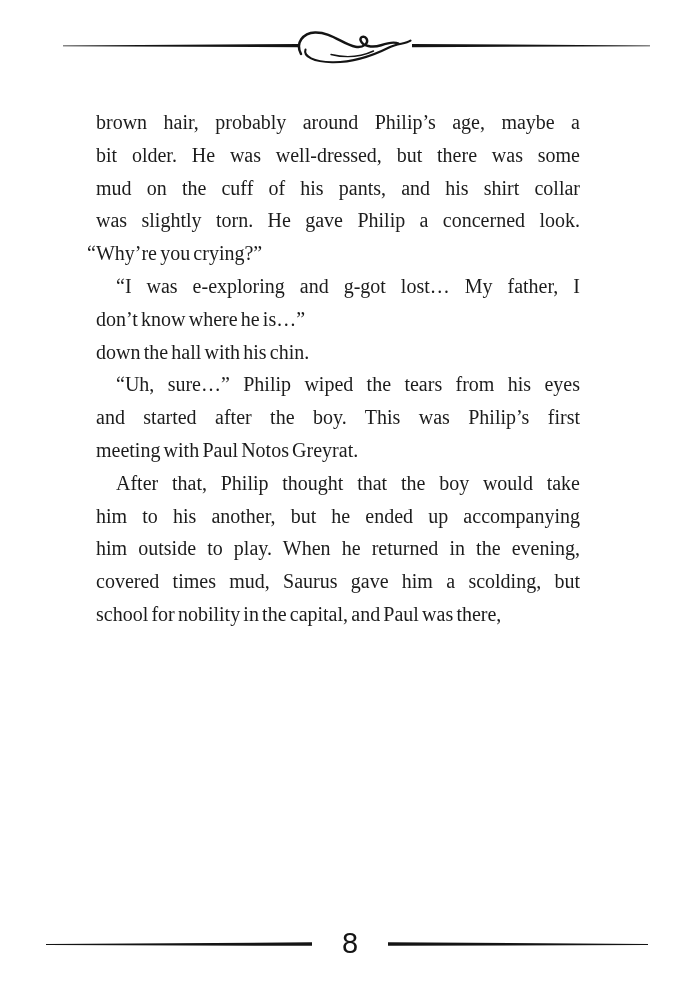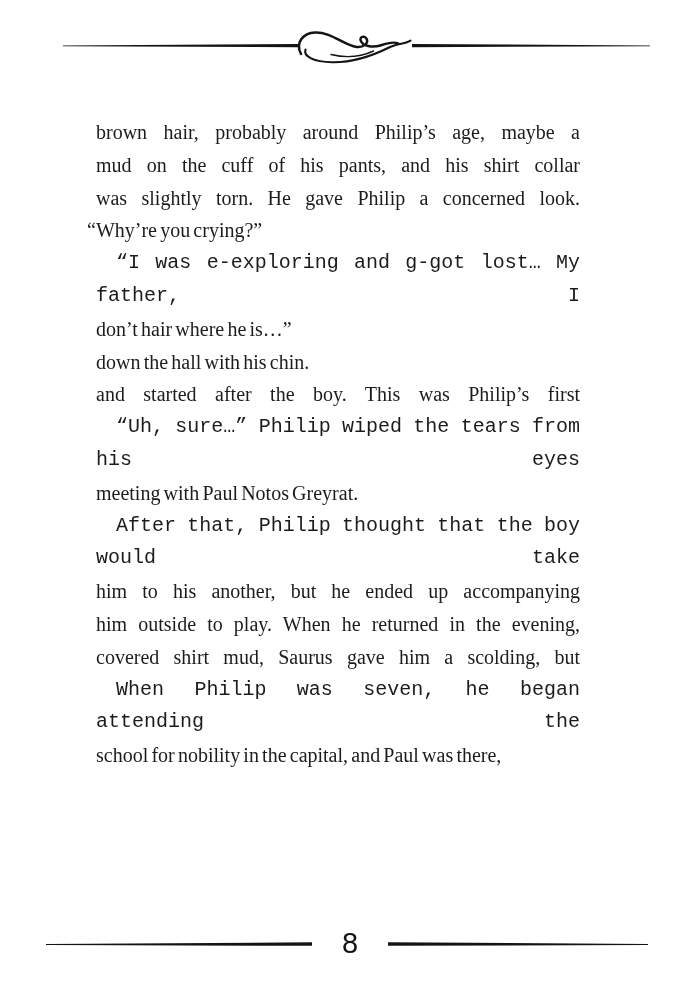--- a/index.html
+++ b/index.html
@@ -9,26 +9,26 @@
   }
   *{margin:0;padding:0;box-sizing:border-box;}
   html,body{width:700px;height:997px;background:#fff;overflow:hidden;}
   .page{
     position:relative;width:700px;height:997px;background:var(--paper);
     font-family:"Liberation Serif", serif;color:var(--ink);
   }
   .ornament-top{position:absolute;top:0;left:0;width:700px;height:90px;color:var(--rule);}
   .ornament-bottom{position:absolute;top:932px;left:0;width:700px;height:30px;color:var(--rule);}
   .text-block{
-    position:absolute;top:116px;left:96px;width:484px;
+    position:absolute;top:106px;left:96px;width:484px;
     font-size:20px;line-height:32.8px;word-spacing:-1.8px;
   }
   .line{text-align:justify;text-align-last:justify;}
   .line.last{text-align-last:left;}
-  .line.indent{text-indent:20px;font-family:Liberation Mono, monospace;}
+  .line.indent{text-indent:20px;}
   .line.hang{text-indent:-9px;}
   .page-number{
     position:absolute;top:926px;left:0;width:700px;
     text-align:center;font-family:"Liberation Sans", sans-serif;
     font-size:29px;line-height:34px;color:var(--rule);
   }
 </style>
 </head>
 <body>
 
@@ -47,44 +47,44 @@
       <path stroke-width="1.4" d="M 331,54.5 C 346,58.2 361,56.8 373.5,51"></path>
     </g>
     <g>
       <polygon points="412,43.9 650,45.4 650,46.2 412,47.2" fill="currentColor"></polygon>
     </g>
   </svg>
 
   <div class="text-block" id="text-block">
       <div class="para">
         <div class="line">brown hair, probably around Philip’s age, maybe a</div>
+        <div class="line">bit older. He was well-dressed, but there was some</div>
         <div class="line">mud on the cuff of his pants, and his shirt collar</div>
         <div class="line">was slightly torn. He gave Philip a concerned look.</div>
         <div class="line last hang">“Why’re you crying?”</div>
       </div>
       <div class="para">
         <div class="line indent">“I was e-exploring and g-got lost… My father, I</div>
-        <div class="line last">don’t hair where he is…”</div>
+        <div class="line last">don’t know where he is…”</div>
       </div>
       <div class="para">
         <div class="line last">down the hall with his chin.</div>
       </div>
       <div class="para">
+        <div class="line indent">“Uh, sure…” Philip wiped the tears from his eyes</div>
         <div class="line">and started after the boy. This was Philip’s first</div>
-        <div class="line indent">“Uh, sure…” Philip wiped the tears from his eyes</div>
         <div class="line last">meeting with Paul Notos Greyrat.</div>
       </div>
       <div class="para">
         <div class="line indent">After that, Philip thought that the boy would take</div>
         <div class="line">him to his another, but he ended up accompanying</div>
         <div class="line">him outside to play. When he returned in the evening,</div>
-        <div class="line">covered shirt mud, Saurus gave him a scolding, but</div>
+        <div class="line">covered times mud, Saurus gave him a scolding, but</div>
       </div>
       <div class="para">
-        <div class="line indent">When Philip was seven, he began attending the</div>
         <div class="line last">school for nobility in the capital, and Paul was there,</div>
       </div>
     </div>
 
   <svg class="ornament-bottom" viewBox="0 0 700 30" xmlns="http://www.w3.org/2000/svg" aria-hidden="true">
     <g>
       <polygon points="46,12.0 312,10.3 312,13.8 46,13.0" fill="currentColor"></polygon>
     </g>
     <g>
       <polygon points="388,10.3 648,12.0 648,13.0 388,13.8" fill="currentColor"></polygon>

